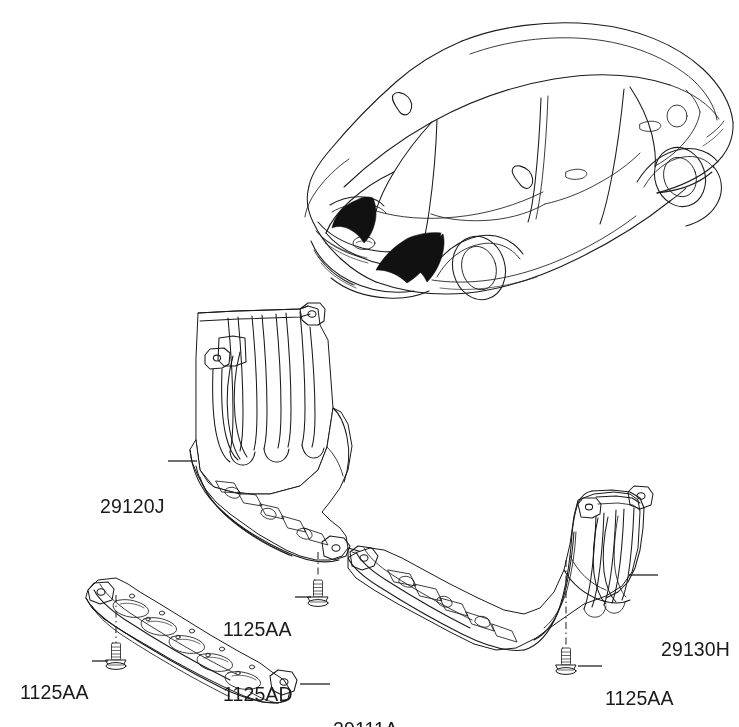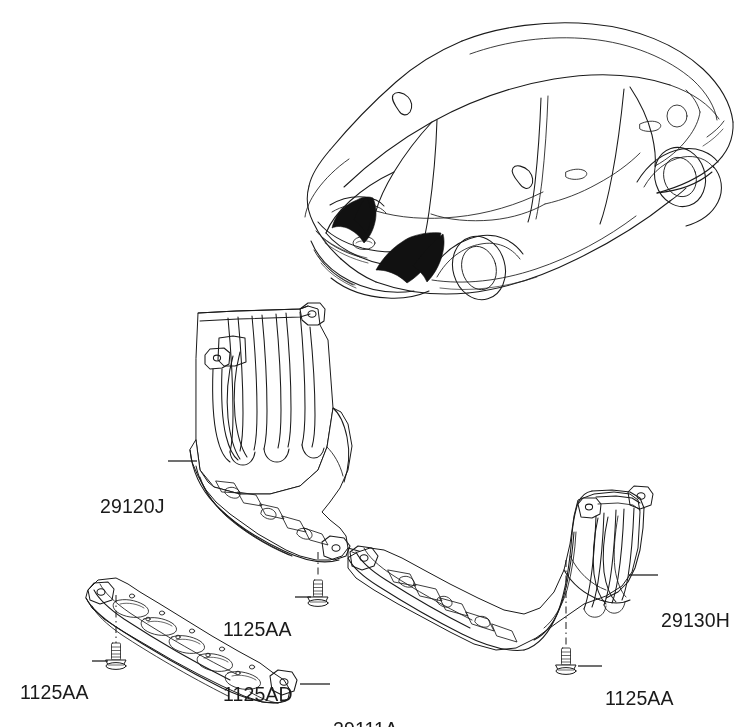--- a/index.html
+++ b/index.html
@@ -429,21 +429,21 @@
 
   <div class="callout two-line" style="left:20px; top:639px;">
     <span>1125AA</span>
     
   </div>
 
   <div class="callout" style="left:333px; top:674px;">
     <span>29111A</span>
   </div>
 
-  <div class="callout" style="left:661px; top:565px;">
+  <div class="callout" style="left:661px; top:594px;">
     <span>29130H</span>
   </div>
 
   <div class="callout two-line" style="left:605px; top:645px;">
     <span>1125AA</span>
     
   </div>
 
 </div>
 

